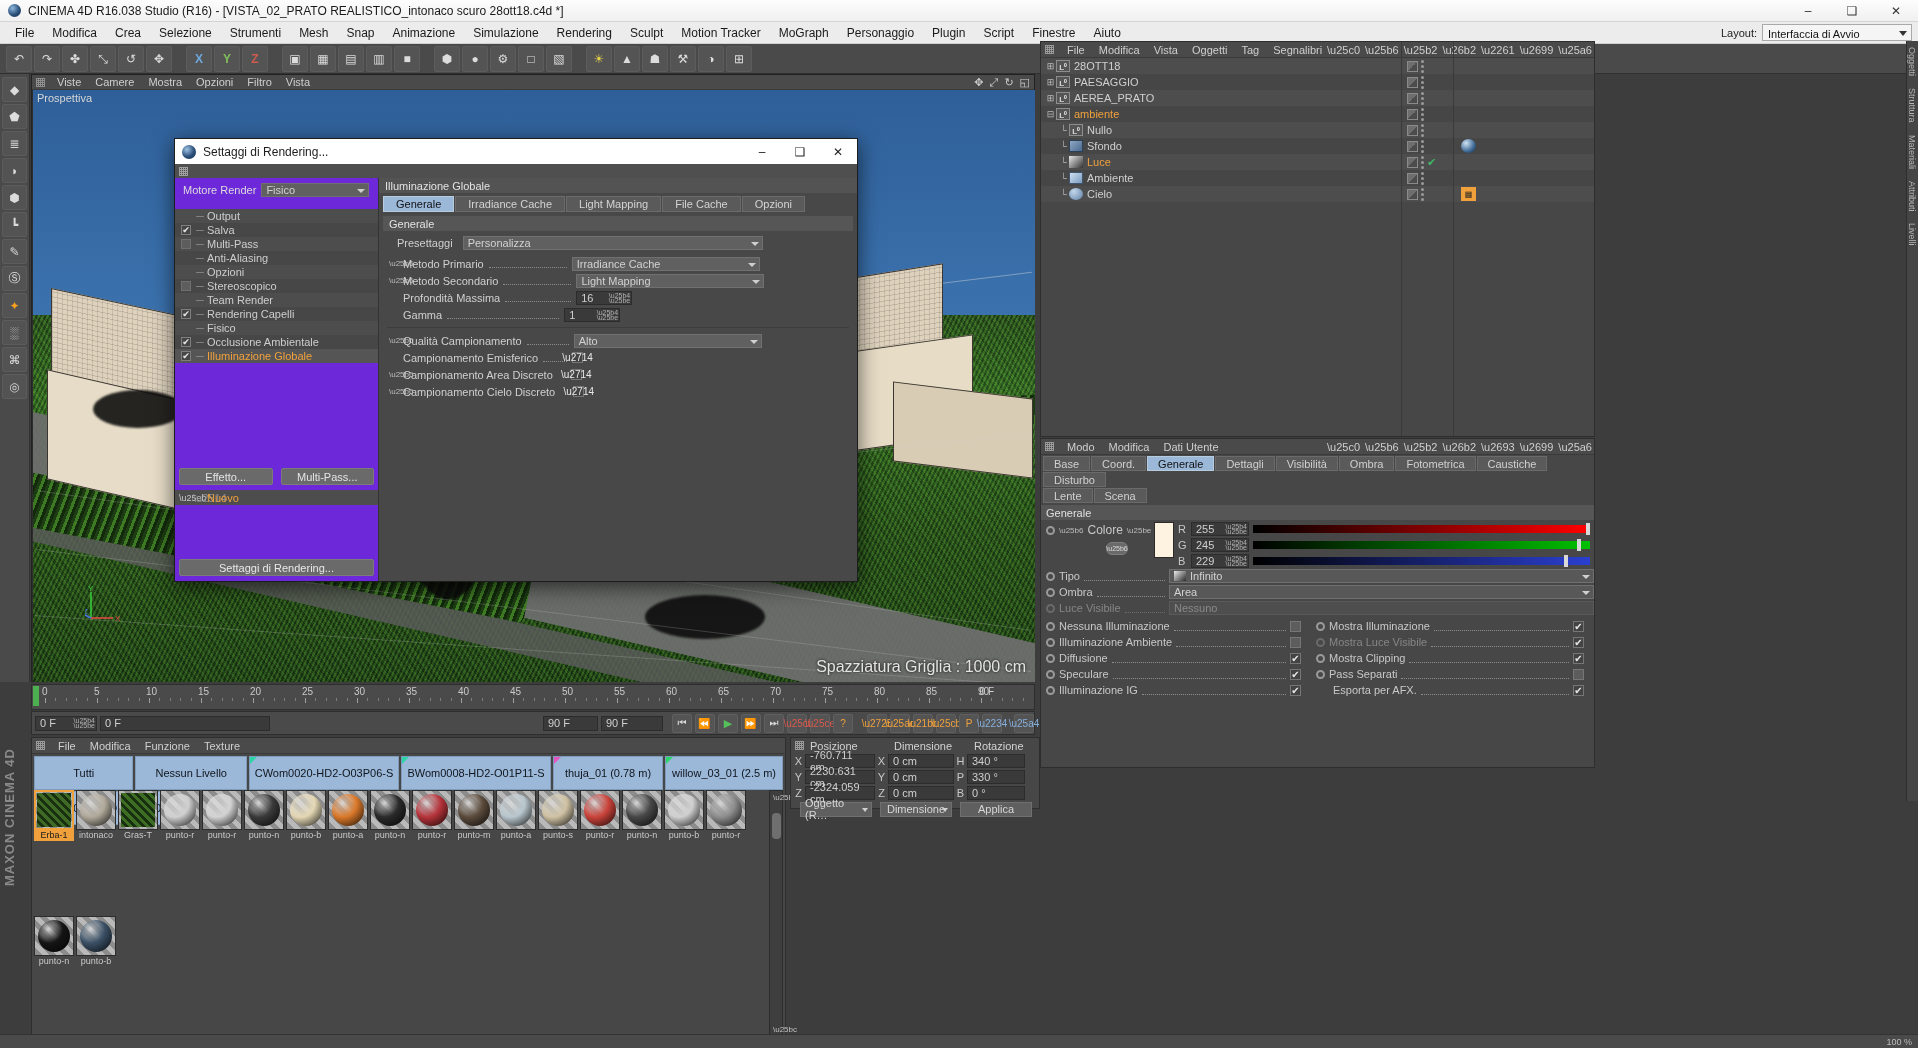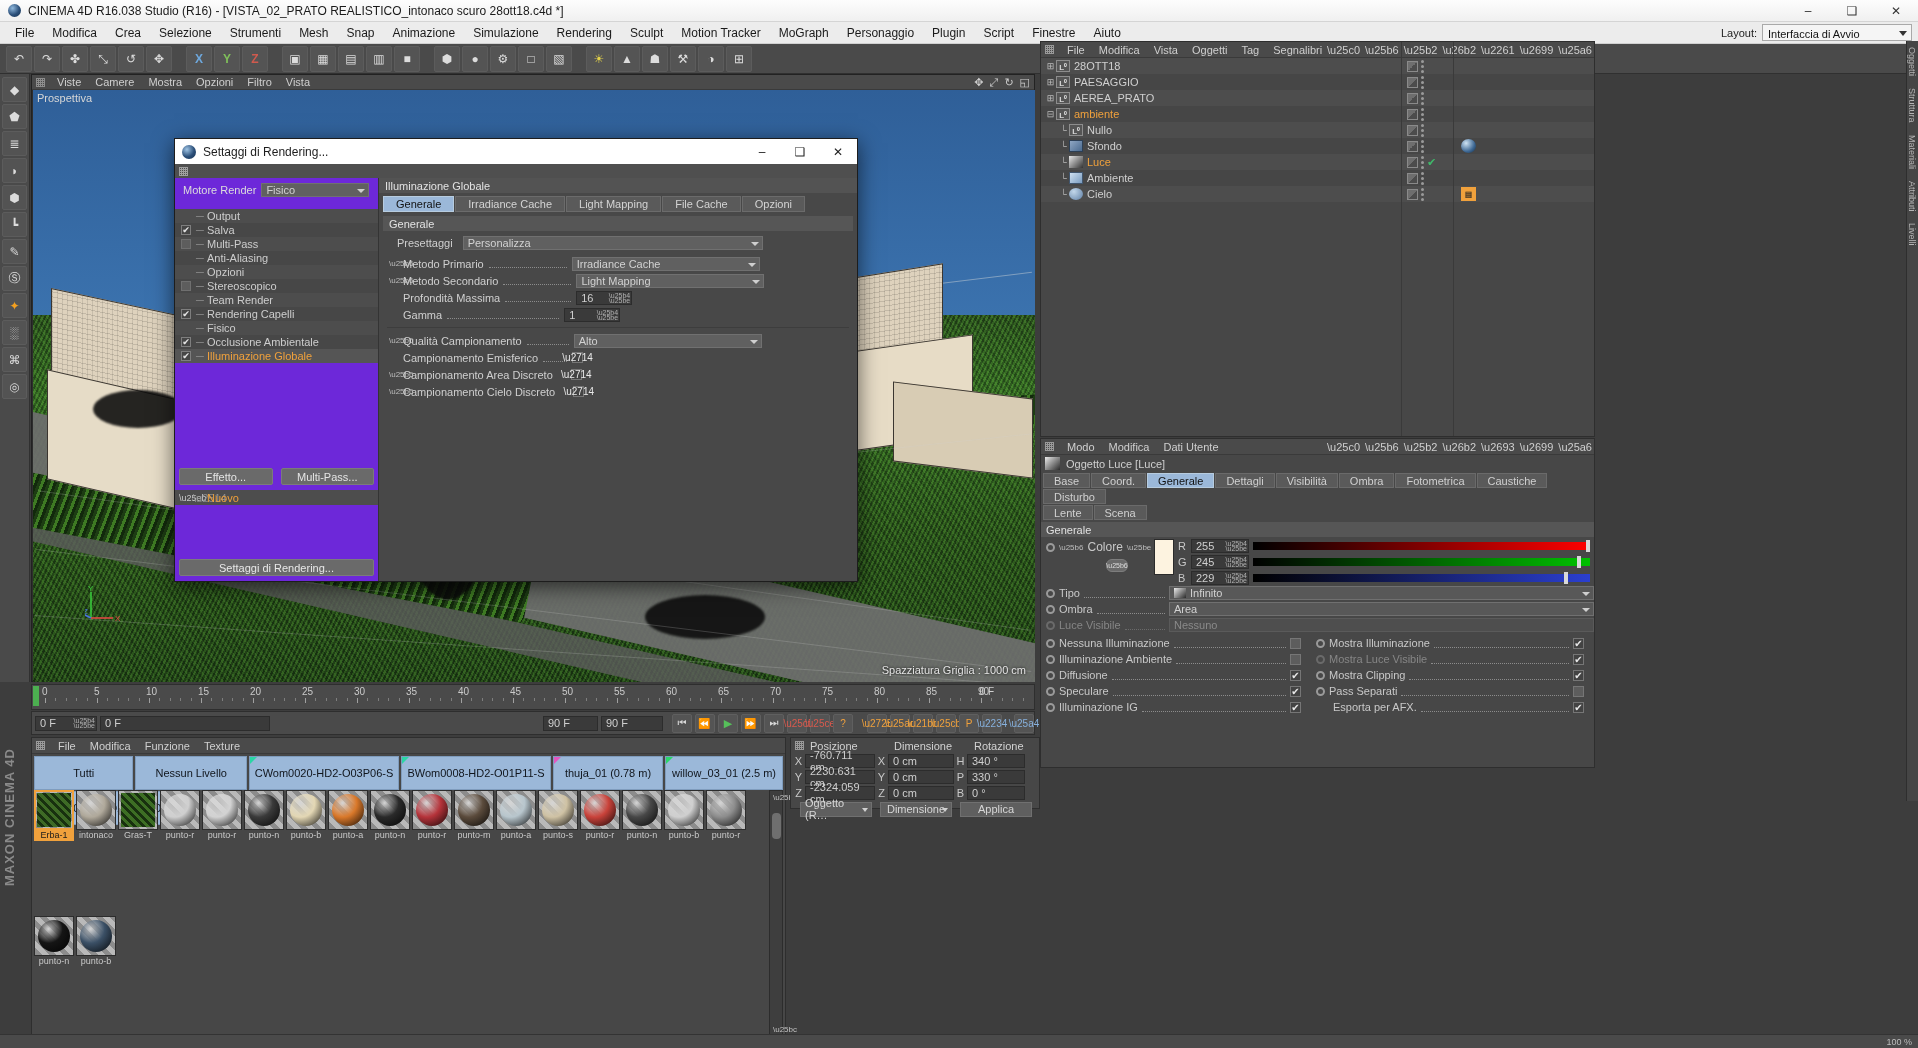--- a/index.html
+++ b/index.html
@@ -93,21 +93,21 @@
   .vpmenu .grip {
     width:9px; height:9px; margin-right:5px;
     background-image: repeating-linear-gradient(0deg,#9a9a9a 0 1px,transparent 1px 2px),
                       repeating-linear-gradient(90deg,#9a9a9a 0 1px,transparent 1px 2px);
     opacity:.85;
   }
   .vpmenu .mi { font-size:11px; padding:0 7px; color:#cfcfcf; }
   .vpicons { position:absolute; right:4px; top:0; height:15px; display:flex; align-items:center; gap:6px;
              font-size:11px; color:#cfcfcf; }
   .vplabel { position:absolute; left:5px; top:17px; font-size:11px; color:#d6d6d6; z-index:6; }
-  .vpgridlabel { position:absolute; right:8px; bottom:5px; font-size:11px; color:#e4e4e4; z-index:6;
+  .vpgridlabel { position:absolute; right:8px; bottom:5px; font-size:16px; color:#e4e4e4; z-index:6;
                  text-shadow: 0 0 3px #000; }
 
   .scene { position:absolute; left:1px; top:15px; width:1002px; height:592px; overflow:hidden; }
   .sky { position:absolute; inset:0; background:linear-gradient(#2f5f98 0%, #3c74b0 42%, #5d90c4 62%, #7ba6cf 70%, #3d6ea0 100%); }
   .ground {
     position:absolute; left:-5%; bottom:0; width:112%; height:62%;
     background: linear-gradient(#2f5c22 0%, #3c7a2a 22%, #2c5a1e 60%, #23491a 100%);
   }
   .grassnoise {
     position:absolute; inset:0;
@@ -1018,24 +1018,20 @@
         <span>\u25c0</span>
         <span>\u25b6</span>
         <span>\u25b2</span>
         <span>\u26b2</span>
         <span>\u2693</span>
         <span>\u2699</span>
         <span>\u25a6</span>
       </div>
     </div>
 
-    <div class="attrtitle">
-      <div class="ic"></div>
-      <div class="tt">Oggetto Luce [Luce]</div>
-    </div>
 
     <div class="attrtabs" id="attrtabs1">
         <div class="atab">Base</div>
         <div class="atab">Coord.</div>
         <div class="atab on">Generale</div>
         <div class="atab">Dettagli</div>
         <div class="atab">Visibilità</div>
         <div class="atab">Ombra</div>
         <div class="atab">Fotometrica</div>
         <div class="atab">Caustiche</div>

